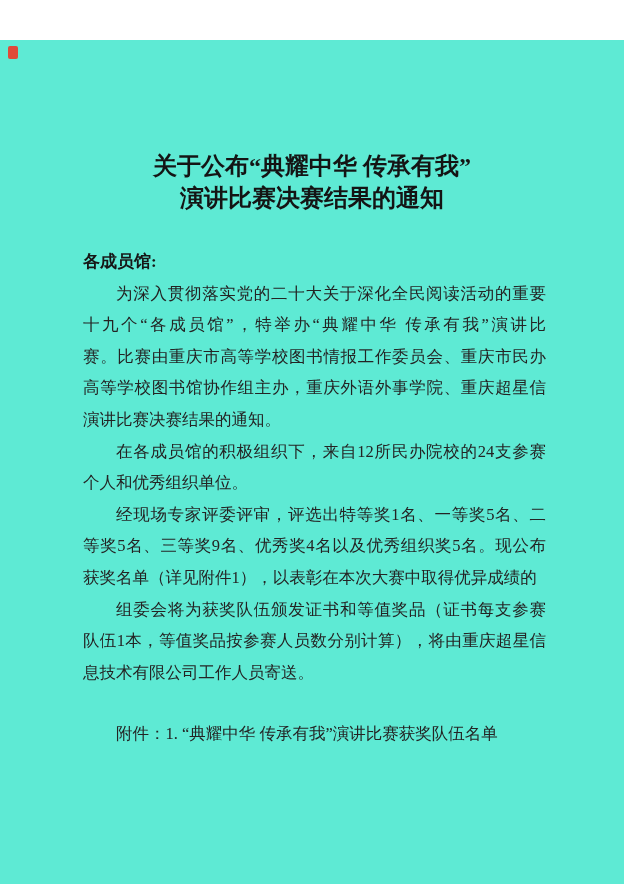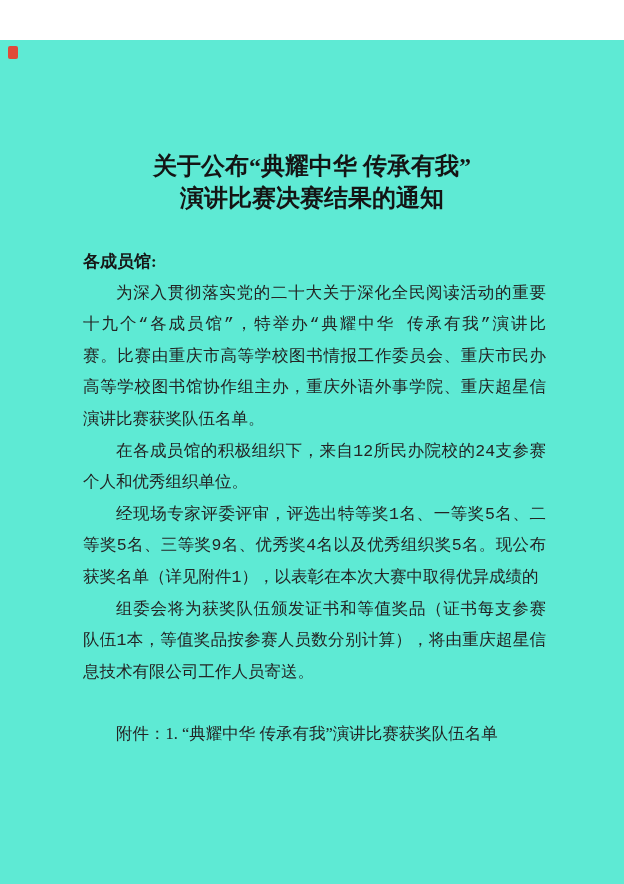--- a/index.html
+++ b/index.html
@@ -46,21 +46,20 @@
     color: #242424;
   }
   .salutation {
     font-weight: 700;
     font-size: 17px;
     color: #161616;
   }
   .para .line {
     text-align: justify;
     text-align-last: justify;
-    font-family: Liberation Mono, monospace;
   }
   .para .line:first-child {
     text-indent: 2em;
   }
   .para .line:last-child {
     text-align-last: left;
   }
   .attachment {
     margin-top: 30px;
     text-indent: 2em;
@@ -88,21 +87,21 @@
 
   <div class="content">
     <div class="salutation">各成员馆:</div>
 
     <div>
         <div class="para">
           <div class="line">为深入贯彻落实党的二十大关于深化全民阅读活动的重要</div>
           <div class="line">十九个“各成员馆”，特举办“典耀中华 传承有我”演讲比</div>
           <div class="line">赛。比赛由重庆市高等学校图书情报工作委员会、重庆市民办</div>
           <div class="line">高等学校图书馆协作组主办，重庆外语外事学院、重庆超星信</div>
-          <div class="line">演讲比赛获奖队伍名单。</div>
+          <div class="line">演讲比赛决赛结果的通知。</div>
         </div>
         <div class="para">
           <div class="line">在各成员馆的积极组织下，来自12所民办院校的24支参赛</div>
           <div class="line">个人和优秀组织单位。</div>
         </div>
         <div class="para">
           <div class="line">经现场专家评委评审，评选出特等奖1名、一等奖5名、二</div>
           <div class="line">等奖5名、三等奖9名、优秀奖4名以及优秀组织奖5名。现公布</div>
           <div class="line">获奖名单（详见附件1），以表彰在本次大赛中取得优异成绩的</div>
         </div>

